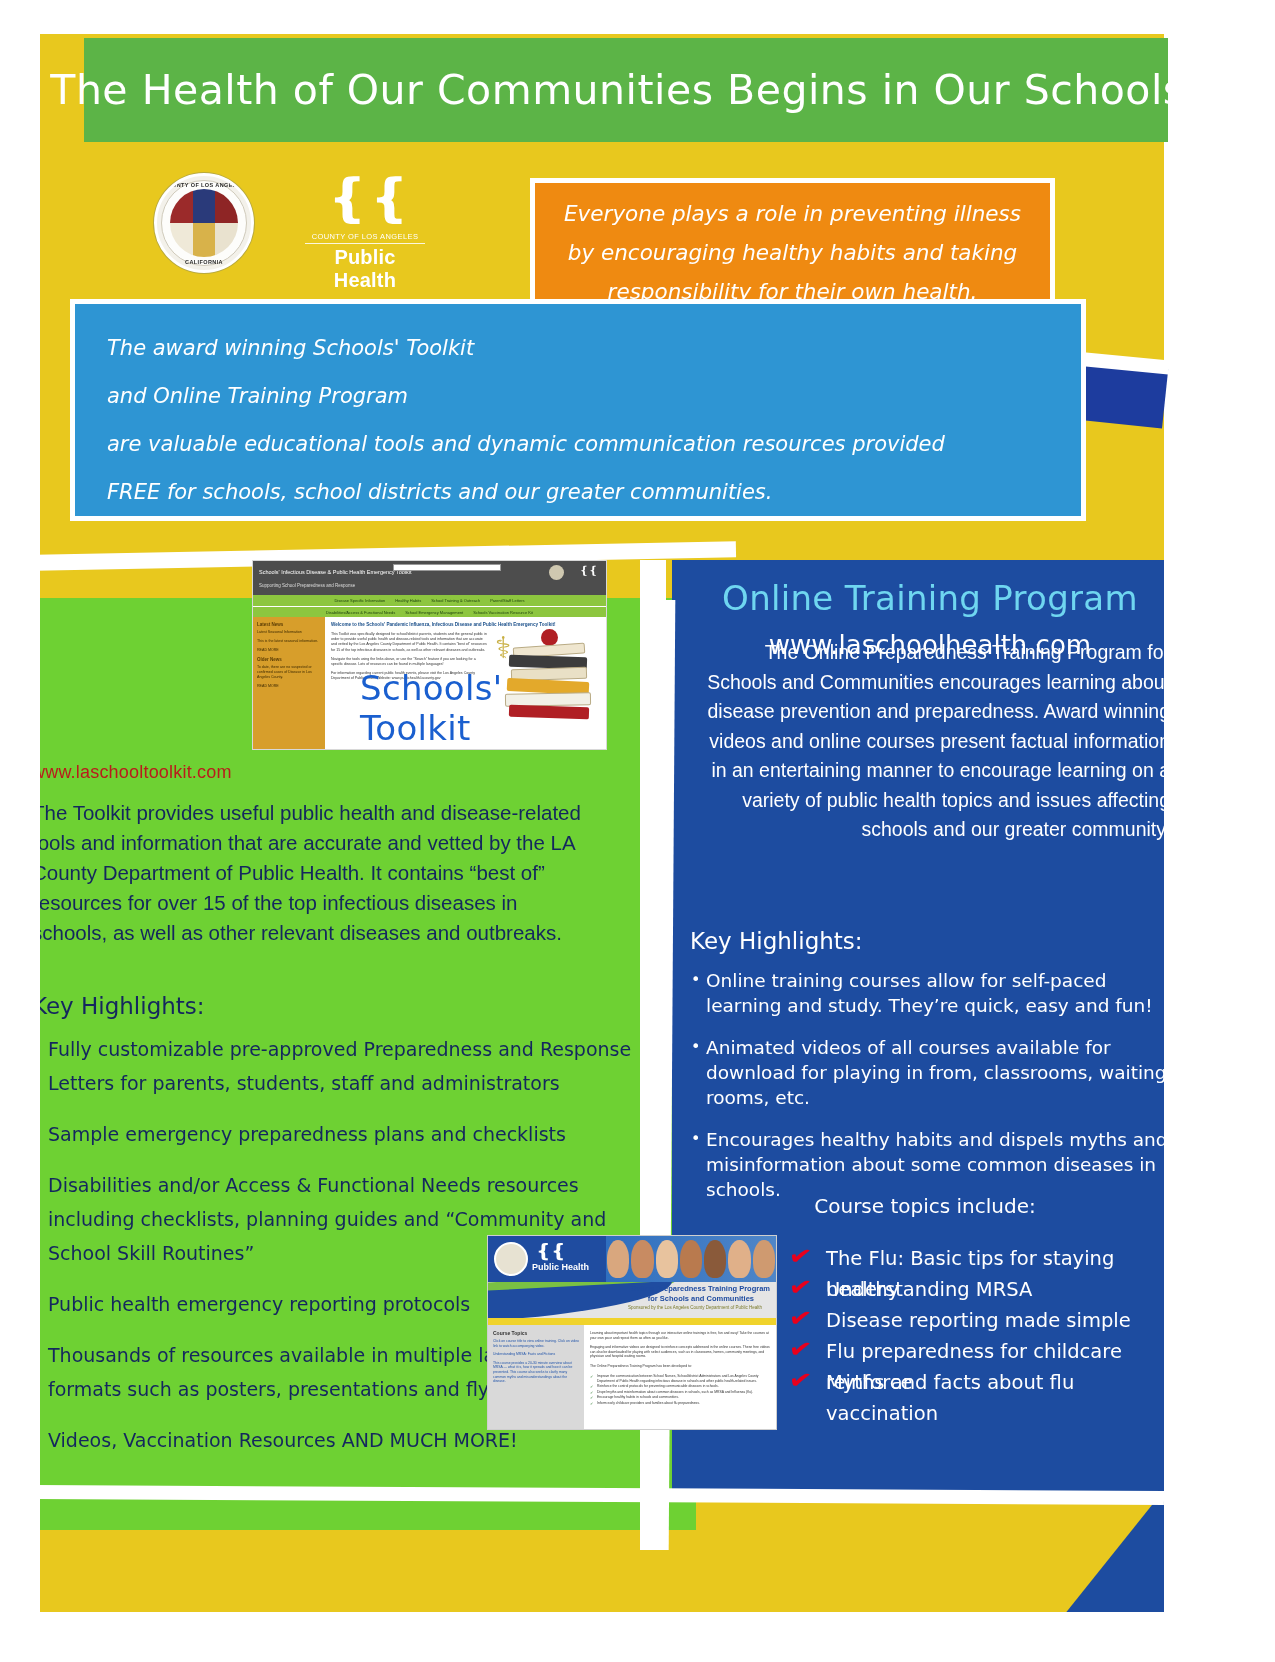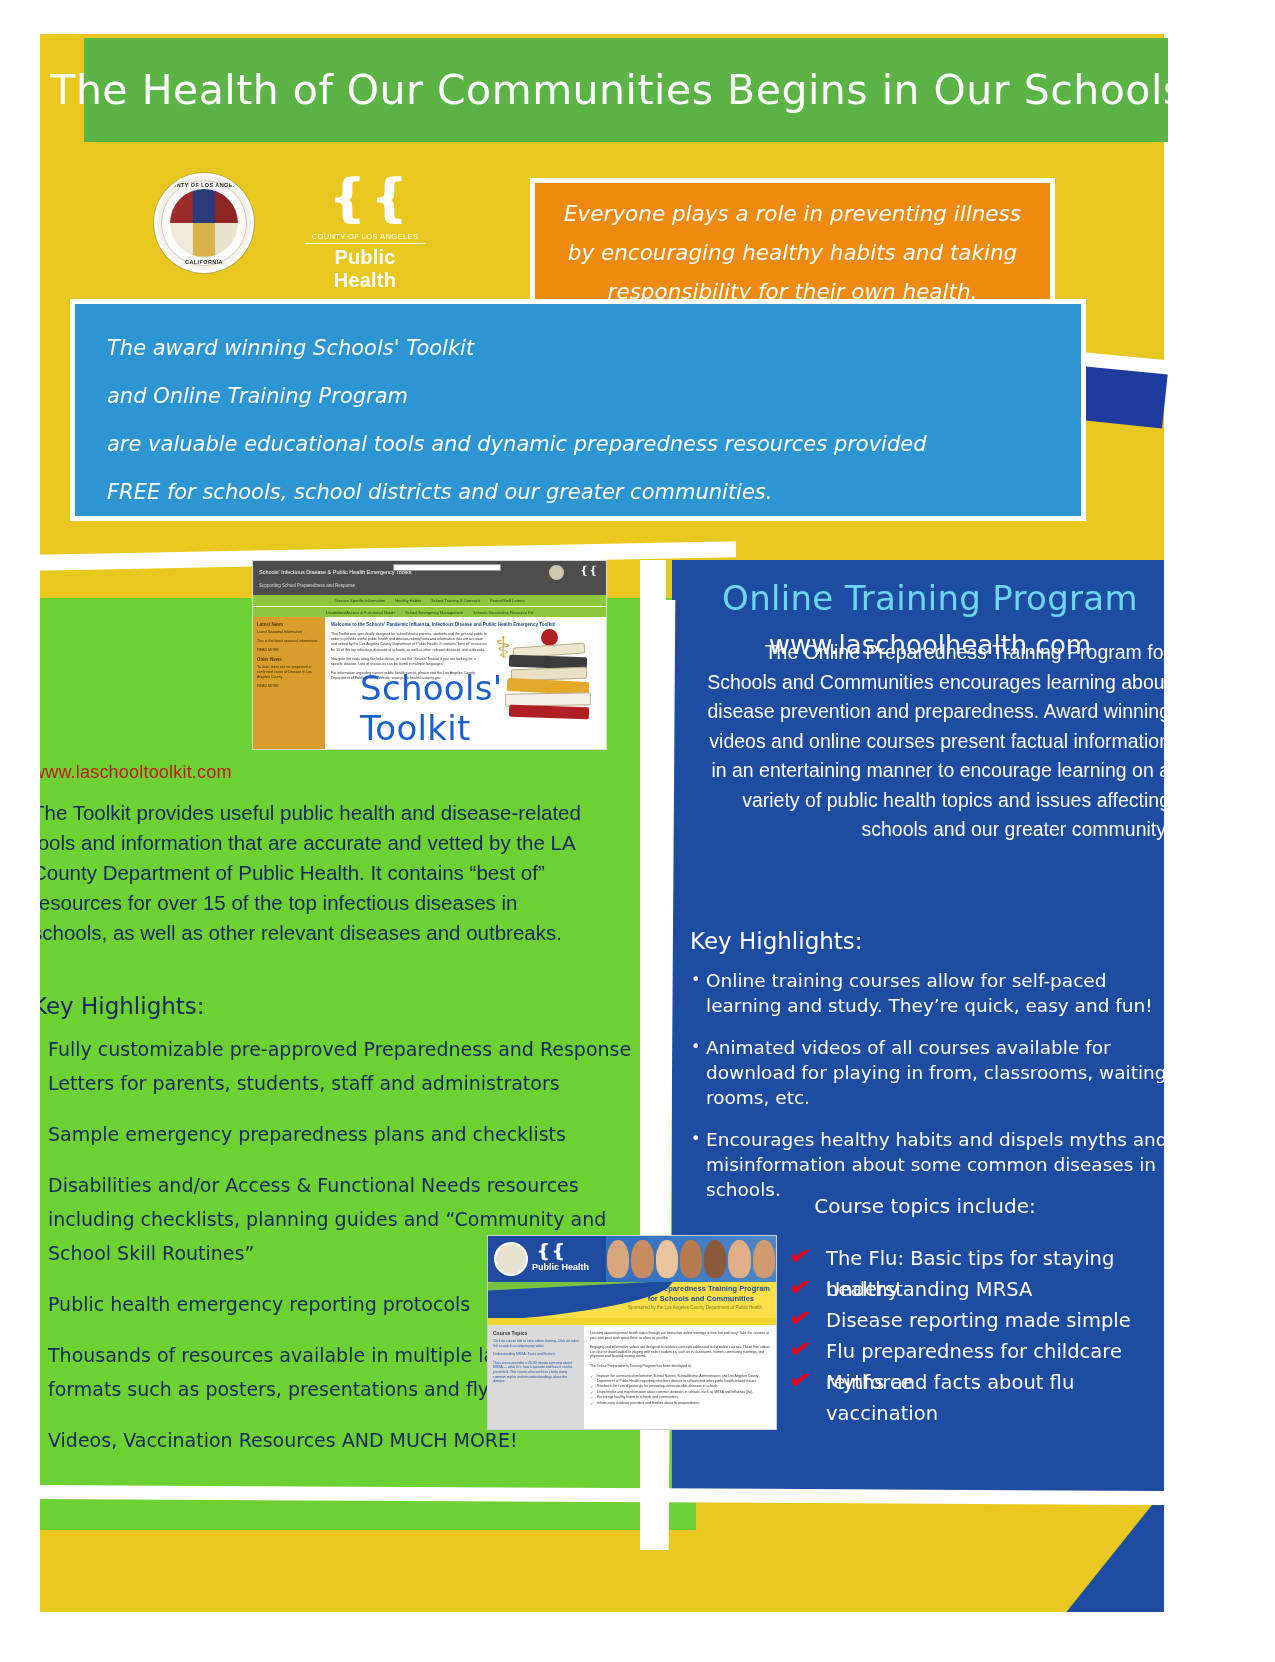--- a/index.html
+++ b/index.html
@@ -287,21 +287,21 @@
   .os-head .faces{position:absolute; right:0; top:0; width:170px; height:46px;
     background:linear-gradient(90deg,#2f6fbf,#4f86c8);
     display:flex;}
   .os-head .face{flex:1; margin:4px 1px; border-radius:50% 50% 40% 40%; background:#d9a77e;}
   .os-head .face:nth-child(2){background:#c88b62;}
   .os-head .face:nth-child(3){background:#e8c39e;}
   .os-head .face:nth-child(4){background:#b97a4e;}
   .os-head .face:nth-child(5){background:#8a5a3a;}
   .os-head .face:nth-child(6){background:#e0b089;}
   .os-head .face:nth-child(7){background:#cf9a70;}
-  .os-wave{height:36px; background:#fde047; position:relative; overflow:hidden;}
+  .os-wave{height:36px; background:#e5e5e5; position:relative; overflow:hidden;}
   .os-wave .g{position:absolute; left:-10px; top:-6px; width:210px; height:36px;
     background:#7ac143; border-radius:0 0 100% 0; transform:rotate(-4deg);}
   .os-wave .b{position:absolute; left:-10px; top:4px; width:195px; height:30px;
     background:#1f4ca0; border-radius:0 0 100% 0; transform:rotate(-3deg);}
   .os-wave .t1{position:absolute; right:6px; top:2px; font-size:7.5px; color:#1f4ca0; font-weight:bold;}
   .os-wave .t2{position:absolute; right:22px; top:12px; font-size:7.5px; color:#1f4ca0; font-weight:bold;}
   .os-wave .t3{position:absolute; right:14px; top:23px; font-size:4.5px; color:#7a7a2a;}
   .os-yellow{height:7px; background:#f0d32c;}
   .os-body{display:flex; height:106px;}
   .os-side{width:96px; background:#d9d9d9; padding:5px;}
@@ -371,21 +371,21 @@
     <div class="ph-name">Public Health</div>
   </div>
 
   <div class="orange-box">
     <p>Everyone plays a role in preventing illness by encouraging healthy habits and taking responsibility for their own health.</p>
   </div>
 
   <div class="blue-box">
     <p>The award winning Schools' Toolkit</p>
     <p>and  Online Training Program</p>
-    <p>are valuable educational tools and dynamic preparedness resources provided</p>
+    <p>are valuable educational tools and dynamic communication resources provided</p>
     <p>FREE for schools, school districts and our greater communities.</p>
   </div>
 
   <div class="toolkit-shot">
     <div class="ts-bar">
       <span class="t1">Schools' Infectious Disease &amp; Public Health Emergency Toolkit</span>
       <span style="position:absolute;right:42px;top:4px;width:15px;height:15px;border-radius:50%;background:#cfc8b0;"></span>
       <span style="position:absolute;right:8px;top:3px;color:#fff;font-size:11px;">❴❴</span>
       <span style="position:absolute;left:140px;top:3px;width:108px;height:7px;background:#fff;border:1px solid #999;"></span>
     </div>

